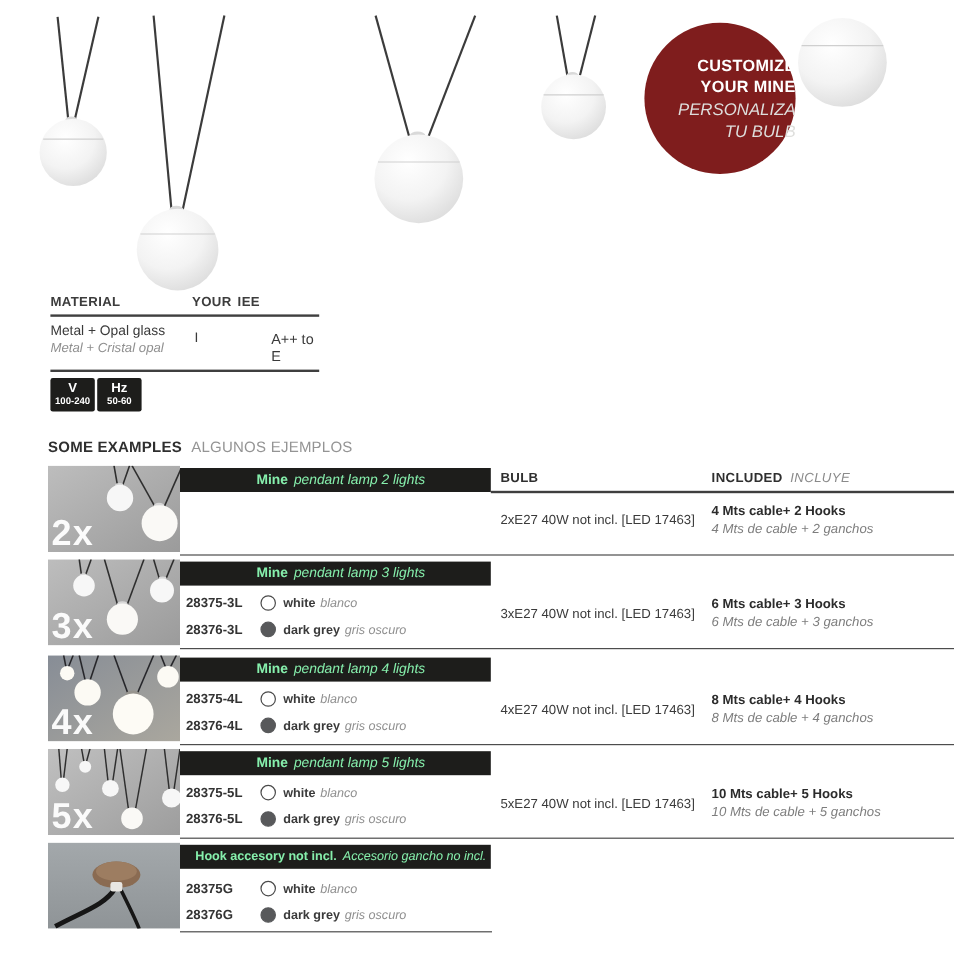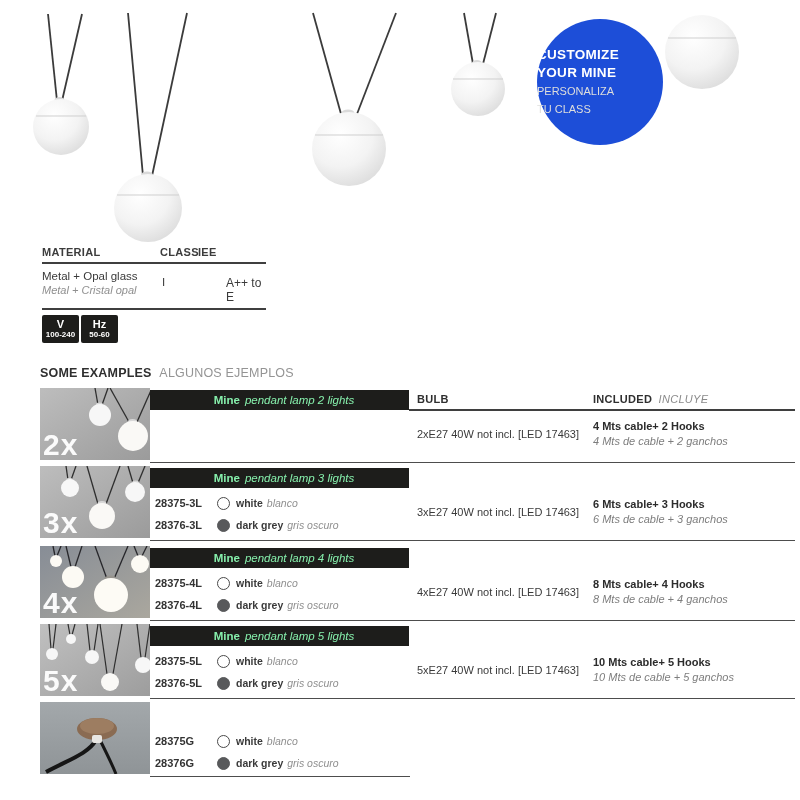--- a/index.html
+++ b/index.html
@@ -1,23 +1,23 @@
 <!DOCTYPE html>
 <html><head>
 <meta charset="utf-8">
 <style>
   html,body{margin:0;padding:0;background:#ffffff;}
   .page{position:relative;width:800px;height:800px;background:#ffffff;overflow:hidden;
         font-family:"Liberation Sans", sans-serif;color:#3a3a3a;}
   
   .hero-svg{position:absolute;left:0;top:0;}
   .badge{position:absolute;left:537px;top:19px;width:126px;height:126px;border-radius:50%;
-         background:#1d4ed8;text-align:left;box-sizing:border-box;padding-top:27px;}
+         background:#7f1d1d;text-align:right;box-sizing:border-box;padding-top:27px;}
   .b-bold{color:#ffffff;font-weight:bold;font-size:13.5px;line-height:18px;letter-spacing:.3px;}
-  .b-italic{color:#dededc;font-size:11px;line-height:18px;}
+  .b-italic{color:#dededc;font-style:italic;font-size:14px;line-height:18px;}
   
   .mat{position:absolute;left:42px;top:246px;width:226px;height:100px;}
   .mat-h{position:absolute;top:0;font-size:11px;font-weight:bold;letter-spacing:.3px;color:#3c3c3c;}
   .mh1{left:0;} .mh2{left:118px;} .mh3{left:156px;}
   .mat-line{position:absolute;left:0;width:224px;height:2px;background:#3f3f3f;}
   .l1{top:16px;} .l2{top:62px;height:1.5px;}
   .mat-en{position:absolute;left:0;top:24px;font-size:11.5px;color:#3a3a3a;}
   .mat-es{position:absolute;left:0;top:38px;font-size:11px;font-style:italic;color:#8f8f8f;}
   .mat-class{position:absolute;left:120px;top:30px;font-size:11.5px;}
   .mat-iee{position:absolute;left:184px;top:30px;font-size:12px;}
@@ -97,26 +97,26 @@
     <circle cx="478" cy="89" r="27" fill="url(#hgrad)"></circle>
     <line x1="453" y1="79" x2="503" y2="79" stroke="#cfcfcf" stroke-width="1"></line>
     <circle cx="702" cy="52" r="37" fill="url(#hgrad)"></circle>
     <line x1="668" y1="38" x2="736" y2="38" stroke="#cfcfcf" stroke-width="1"></line>
   </svg>
 
   <div class="badge">
     <div class="b-bold">CUSTOMIZE</div>
     <div class="b-bold">YOUR MINE</div>
     <div class="b-italic">PERSONALIZA</div>
-    <div class="b-italic">TU CLASS</div>
+    <div class="b-italic">TU BULB</div>
   </div>
 
   <div class="mat">
     <div class="mat-h mh1">MATERIAL</div>
-    <div class="mat-h mh2">CLASS</div>
+    <div class="mat-h mh2">YOUR</div>
     <div class="mat-h mh3">IEE</div>
     <div class="mat-line l1"></div>
     <div class="mat-en">Metal + Opal glass</div>
     <div class="mat-es">Metal + Cristal opal</div>
     <div class="mat-class">I</div>
     <div class="mat-iee">A++ to E</div>
     <div class="mat-line l2"></div>
     <div class="vbadge vb1">
       <div class="vb-label">V</div>
       <div class="vb-value">100-240</div>
@@ -322,20 +322,24 @@
             </linearGradient>
           </defs>
         <rect width="110" height="72" fill="url(#tg5)"></rect>
         <path d="M56,38 C48,52 28,58 6,70" stroke="#161616" stroke-width="4" fill="none"></path>
         <path d="M60,38 C66,50 72,62 76,72" stroke="#161616" stroke-width="3" fill="none"></path>
         <ellipse cx="57" cy="27" rx="20" ry="11" fill="#8a6b52"></ellipse>
         <ellipse cx="57" cy="24" rx="17" ry="8" fill="#9d7d61"></ellipse>
         <rect x="52" y="33" width="10" height="8" rx="2" fill="#e8e6e2"></rect>
       </svg>
     </div>
+    <div class="bar bar-small">
+      <span class="tb">Hook accesory not incl.</span>
+      <span class="ti">Accesorio gancho no incl.</span>
+    </div>
     <div class="variant v1b">
       <span class="code">28375G</span><span class="swatch white"></span><span class="cname">white</span><span class="cname-es">blanco</span>
     </div>
     <div class="variant v2b">
       <span class="code">28376G</span><span class="swatch dark"></span><span class="cname">dark grey</span><span class="cname-es">gris oscuro</span>
     </div>
     <div class="sep sep-short"></div>
   </div>
 
 </div>

